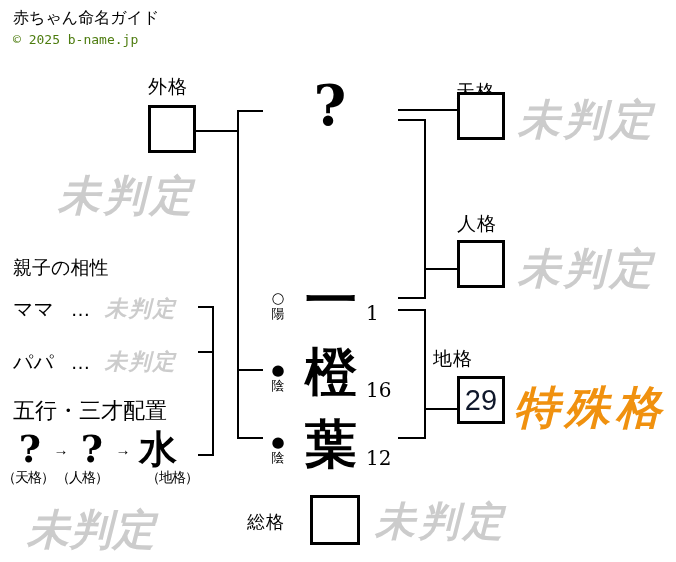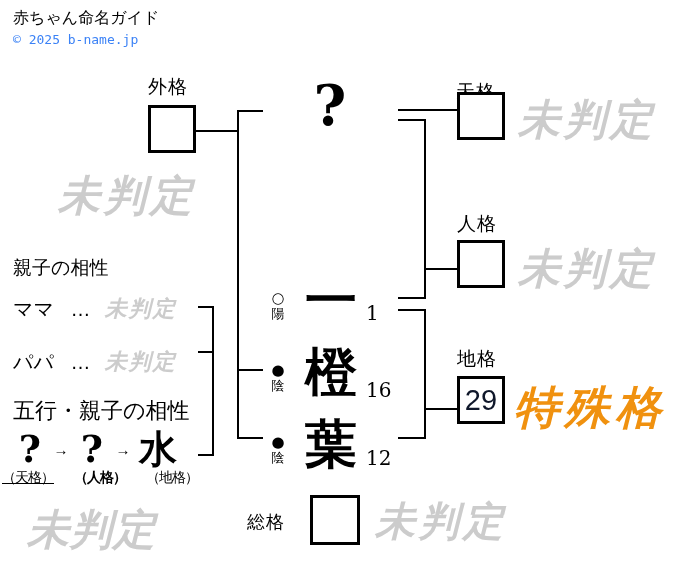--- a/index.html
+++ b/index.html
@@ -2,21 +2,21 @@
 <html style="--gray: #cccccc; --orange: #f0910f;"><head>
 <meta charset="utf-8">
 <style>
   :root { --gray:#cccccc; --orange:#f0910f; }
   * { box-sizing: border-box; }
   body { margin:0; background:#fff; font-family:"Liberation Sans", sans-serif; }
   .canvas { position:relative; width:676px; height:562px; background:#fff; overflow:hidden; outline:1px solid #e0e0e0; }
   .abs { position:absolute; }
   .sans { font-family:"Liberation Sans", sans-serif; color:#000; }
   .serif { font-family:"DejaVu Serif", serif; color:#000; }
-  .mono { font-family:"DejaVu Sans Mono", monospace; color:#3b82f6; }
+  .mono { font-family:"DejaVu Sans Mono", monospace; color:#4d7c0f; }
   .kaku-label { font-size:19px; letter-spacing:1px; color:#000; }
   .kaku-box { width:48px; height:48px; border:3px solid #000; background:#fff;
               display:flex; align-items:center; justify-content:center; }
   .kaku-value { font-size:29px; color:#0f172a; }
   .name-char { width:60px; text-align:center; font-size:52px; line-height:56px; font-weight:bold; }
   .stroke-num { font-size:20px; color:#000; }
   .marker { width:26px; text-align:center; line-height:1.05; color:#000; }
   .marker .sym { display:block; font-size:15px; }
   .marker .txt { display:block; font-size:13px; }
   .watermark { color:var(--gray); font-family:"DejaVu Serif", serif; font-weight:bold; font-style:italic;
@@ -61,21 +61,21 @@
     <span class="kaku-value"></span>
   </div>
   <div class="abs watermark" style="left:518px; top:92px;">未判定</div>
 
   <div class="abs sans kaku-label" style="left:457px; top:211px;font-family:Liberation Mono, monospace;">人格</div>
   <div class="abs kaku-box" style="left:457px; top:240px;">
     <span class="kaku-value"></span>
   </div>
   <div class="abs watermark" style="left:518px; top:241px;">未判定</div>
 
-  <div class="abs sans kaku-label" style="left:457px; top:346px;">地格</div>
+  <div class="abs sans kaku-label" style="left:433px; top:346px;">地格</div>
   <div class="abs kaku-box" style="left:457px; top:376px;">
     <span class="kaku-value">29</span>
   </div>
   <div class="abs special" style="left:514px; top:378px;">特殊格</div>
 
   <div class="abs sans kaku-label" style="left:247px; top:510px; font-size:18px;">総格</div>
   <div class="abs kaku-box" style="left:310px; top:495px; width:50px; height:50px;">
     <span class="kaku-value"></span>
   </div>
   <div class="abs watermark" style="left:375px; top:494px; font-size:40px;">未判定</div>
@@ -111,27 +111,27 @@
   </div>
 
   <div class="abs sans left-heading" style="left:13px; top:255px;">親子の相性</div>
 
   <div class="abs" style="left:13px; top:347px;">
     <span class="sans compat-label">パパ</span>
     <span class="sans compat-dots" style="margin-left:12px;">…</span>
     <span class="compat-value" style="margin-left:10px;">未判定</span>
   </div>
 
-  <div class="abs sans left-heading" style="left:13px; top:396px; font-size:22px;">五行・親子の相性</div>
+  <div class="abs sans left-heading" style="left:13px; top:396px; font-size:22px;">五行・三才配置</div>
 
   <div class="abs" style="left:13px; top:430px; display:flex; align-items:center;">
     <span class="serif gogyo-sym" style="width:34px; text-align:center;">?</span>
     <span class="gogyo-arrow" style="width:28px; text-align:center;">→</span>
     <span class="serif gogyo-sym" style="width:34px; text-align:center;">?</span>
     <span class="gogyo-arrow" style="width:28px; text-align:center;">→</span>
     <span class="serif gogyo-sym" style="width:42px; text-align:center;">水</span>
   </div>
 
-  <div class="abs sans gogyo-paren" style="left:2px; top:469px;text-decoration:underline;">（天格）</div>
-  <div class="abs sans gogyo-paren" style="left:74px; top:469px;font-weight:bold;">（人格）</div>
+  <div class="abs sans gogyo-paren" style="left:2px; top:469px;">（天格）</div>
+  <div class="abs sans gogyo-paren" style="left:56px; top:469px;">（人格）</div>
   <div class="abs sans gogyo-paren" style="left:146px; top:469px;">（地格）</div>
 
 </div>
 
 </body></html>

